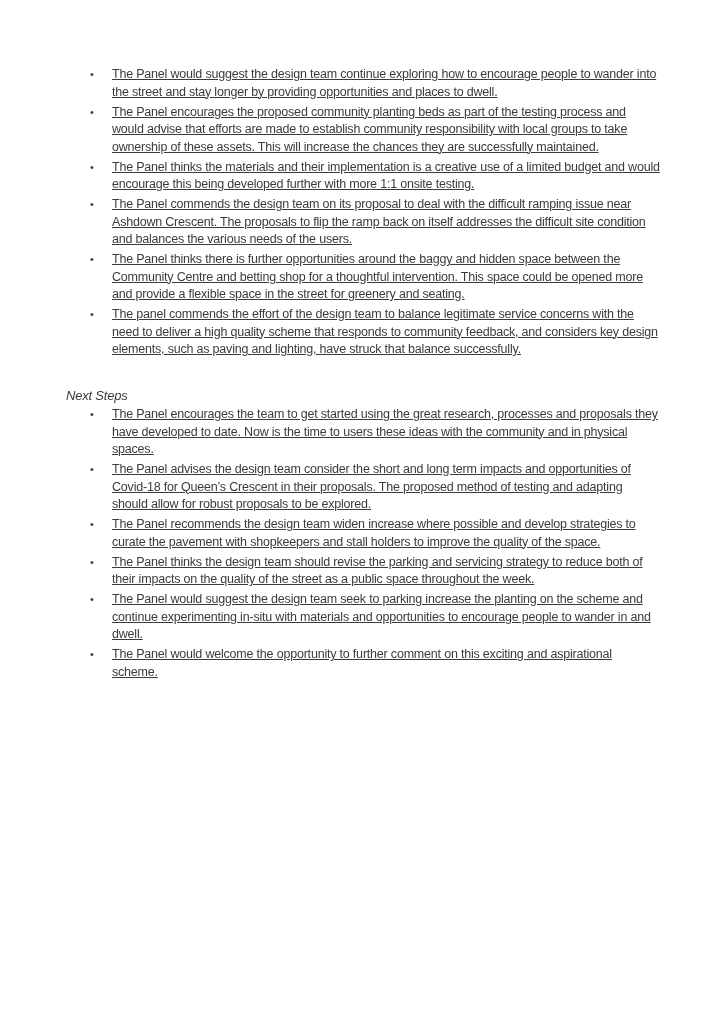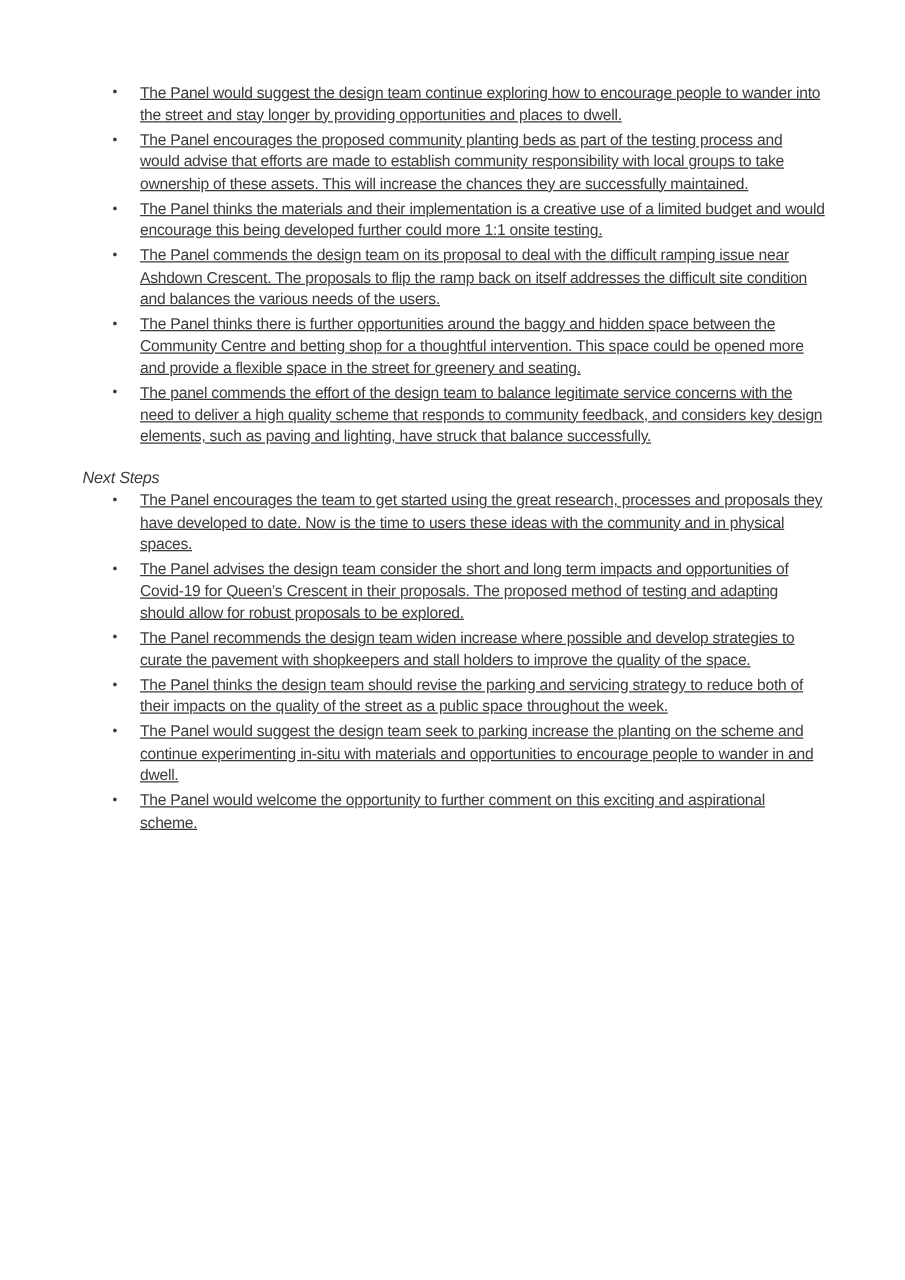--- a/index.html
+++ b/index.html
@@ -37,40 +37,40 @@
     line-height: 17.5px;
   }
   .txt {
     flex: 0 1 auto;
     max-width: 548px;
     text-decoration: underline;
   }
   .heading {
     font-style: italic;
     font-size: 13px;
-    margin: 14px 0 2px 0;
+    margin: 28px 0 2px 0;
   }
 </style>
 </head>
 <body style="color: rgb(59, 59, 59); background: rgb(255, 255, 255);">
 
 <div class="page">
 
   <ul class="blist">
     <li class="bitem">
       <span class="blt">•</span>
       <span class="txt">The Panel would suggest the design team continue exploring how to encourage people to wander into the street and stay longer by providing opportunities and places to dwell.</span>
     </li>
     <li class="bitem">
       <span class="blt">•</span>
       <span class="txt">The Panel encourages the proposed community planting beds as part of the testing process and would advise that efforts are made to establish community responsibility with local groups to take ownership of these assets. This will increase the chances they are successfully maintained.</span>
     </li>
     <li class="bitem">
       <span class="blt">•</span>
-      <span class="txt">The Panel thinks the materials and their implementation is a creative use of a limited budget and would encourage this being developed further could more 1:1 onsite testing.</span>
+      <span class="txt">The Panel thinks the materials and their implementation is a creative use of a limited budget and would encourage this being developed further with more 1:1 onsite testing.</span>
     </li>
     <li class="bitem">
       <span class="blt">•</span>
       <span class="txt">The Panel commends the design team on its proposal to deal with the difficult ramping issue near Ashdown Crescent. The proposals to flip the ramp back on itself addresses the difficult site condition and balances the various needs of the users.</span>
     </li>
     <li class="bitem">
       <span class="blt">•</span>
       <span class="txt">The Panel thinks there is further opportunities around the baggy and hidden space between the Community Centre and betting shop for a thoughtful intervention. This space could be opened more and provide a flexible space in the street for greenery and seating.</span>
     </li>
     <li class="bitem">
@@ -81,21 +81,21 @@
 
   <div class="heading">Next Steps</div>
 
   <ul class="blist">
     <li class="bitem">
       <span class="blt">•</span>
       <span class="txt">The Panel encourages the team to get started using the great research, processes and proposals they have developed to date. Now is the time to users these ideas with the community and in physical spaces.</span>
     </li>
     <li class="bitem">
       <span class="blt">•</span>
-      <span class="txt">The Panel advises the design team consider the short and long term impacts and opportunities of Covid-19 for Queen’s Crescent in their proposals. The proposed method of testing and adapting should allow for robust proposals to be explored.</span>
+      <span class="txt">The Panel advises the design team consider the short and long term impacts and opportunities of Covid-18 for Queen’s Crescent in their proposals. The proposed method of testing and adapting should allow for robust proposals to be explored.</span>
     </li>
     <li class="bitem">
       <span class="blt">•</span>
       <span class="txt">The Panel recommends the design team widen increase where possible and develop strategies to curate the pavement with shopkeepers and stall holders to improve the quality of the space.</span>
     </li>
     <li class="bitem">
       <span class="blt">•</span>
       <span class="txt">The Panel thinks the design team should revise the parking and servicing strategy to reduce both of their impacts on the quality of the street as a public space throughout the week.</span>
     </li>
     <li class="bitem">

